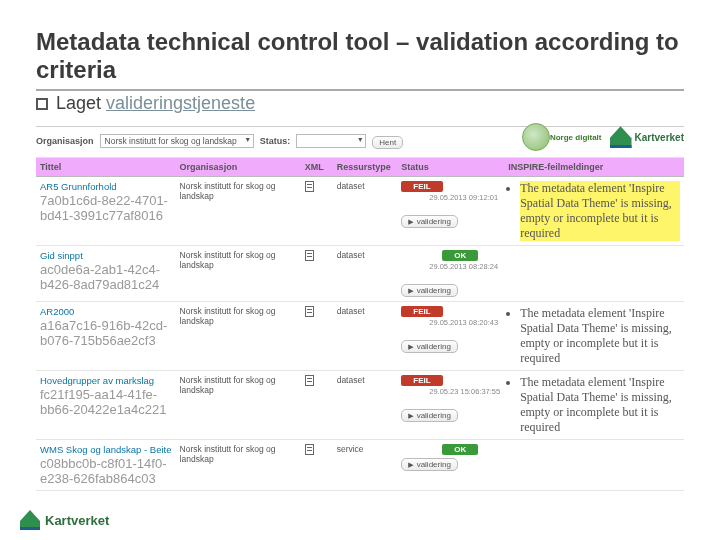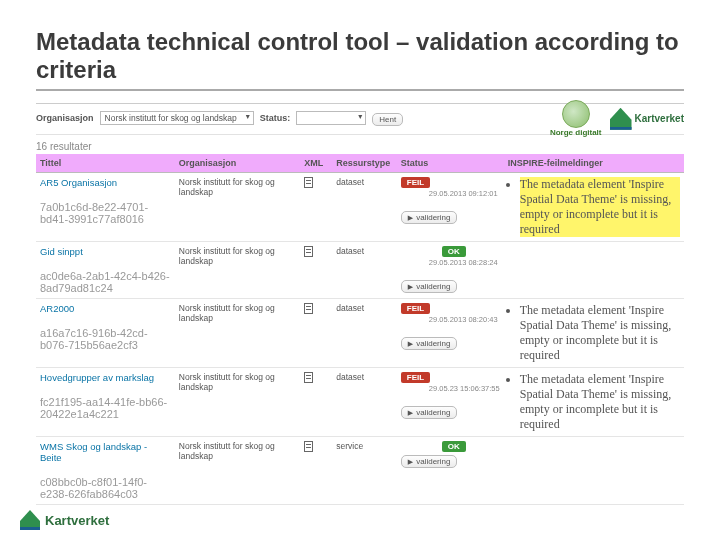--- a/index.html
+++ b/index.html
@@ -46,21 +46,21 @@
   }
   .fake-select::after {
     content: "▾"; position: absolute; right: 3px; top: 0; font-size: 8px; color: #555;
   }
   .logos {
     position: absolute; right: 0; top: -4px;
     display: flex; align-items: center; gap: 8px;
   }
   .logo-nd {
     font-size: 8px; color: #3a7a2a; font-weight: bold;
-    display: flex; flex-direction: column; align-items: center;
+    display: flex; flex-direction: row; align-items: center;
   }
   .logo-nd .globe {
     width: 28px; height: 28px; border-radius: 50%;
     background: radial-gradient(circle at 40% 40%, #cfe7c5, #8bbd6c);
     border: 1px solid #7aa95a;
   }
   .logo-kv { display: flex; align-items: center; gap: 3px; }
   .kv-mark {
     width: 22px; height: 22px;
     background: #2f8f4e; border-bottom: 3px solid #1a5f8f;
@@ -73,33 +73,33 @@
     text-align: left; font-size: 9px; font-weight: bold; color: #555;
     border-bottom: 1px solid #bbb; padding: 4px 4px;
     background: #f0abfc;
   }
   table.grid td {
     border-bottom: 1px solid #e5e5e5;
     padding: 4px 4px; vertical-align: top;
     font-size: 8.5px; color: #555;
   }
   .title-cell a { color: #0a74a6; text-decoration: none; font-size: 9.5px; }
-  .guid { color: #999; font-size: 11px; margin-top: 13px; display: block; }
+  .guid { color: #999; font-size: 13px; margin-top: 1px; display: block; }
   .doc-icon {
     width: 9px; height: 11px; border: 1px solid #666;
     display: inline-block; background: #fff; position: relative;
   }
   .doc-icon::after {
     content: ""; position: absolute; left: 1px; right: 1px; top: 2px; bottom: 2px;
     background: repeating-linear-gradient(#666, #666 1px, transparent 1px, transparent 3px);
   }
   .status-cell { white-space: nowrap; }
   .badge {
     display: inline-block; color: #fff; font-weight: bold;
-    font-size: 8px; padding: 1px 6px; border-radius: 2px;
+    font-size: 8px; padding: 1px 12px; border-radius: 2px;
   }
   .badge.feil { background: #c23a2a; }
   .badge.ok   { background: #3a9a3a; margin-left: 41px; }
   .ts { font-size: 7.5px; color: #888; margin-top: 1px; display: block; margin-left: 28px; }
   .btn {
     display: inline-flex; align-items: center; gap: 3px;
     border: 1px solid #bbb; background: linear-gradient(#fdfdfd,#ececec);
     font-size: 8px; color: #555; padding: 1px 6px; margin-top: 3px;
     border-radius: 5px; cursor: pointer;
   }
@@ -120,20 +120,26 @@
   th.col-stat  { width: 14%; }
   th.col-msg   { width: 29%; margin-top: 16px; }
 </style>
 </head>
 <body>
 
 <div class="slide">
   <h1>Metadata technical control tool – validation according to criteria</h1>
 
   <div class="bullets">
+    <div class="bullet-row">
+      <span class="bullet-sq"></span>
+      <span>
+        <span>Laget </span><a href="#" class="link">valideringstjeneste</a>
+      </span>
+    </div>
   </div>
 
   <div class="app">
     <div class="filter-bar">
       <label>Organisasjon</label>
       <div class="fake-select">
         <span>Norsk institutt for skog og landskap</span>
       </div>
       <label>Status:</label>
       <div class="fake-select" style="min-width:70px">
@@ -148,36 +154,35 @@
           <div class="globe"></div>
           <span>Norge digitalt</span>
         </div>
         <div class="logo-kv">
           <div class="kv-mark"></div>
           <span class="kv-text">Kartverket</span>
         </div>
       </div>
     </div>
 
-    <div class="results-count">16 resultater</div>
 
     <table class="grid">
       <thead>
         <tr>
           <th class="col-title">Tittel</th>
           <th class="col-org">Organisasjon</th>
           <th class="col-xml">XML</th>
           <th class="col-res">Ressurstype</th>
           <th class="col-stat">Status</th>
           <th class="col-msg">INSPIRE-feilmeldinger</th>
         </tr>
       </thead>
       <tbody id="rows">
           <tr>
-            <td class="title-cell"><a href="#">AR5 Organisasjon</a><span class="guid">7a0b1c6d-8e22-4701-bd41-3991c77af8016</span></td>
+            <td class="title-cell"><a href="#">AR5 Grunnforhold</a><span class="guid">7a0b1c6d-8e22-4701-bd41-3991c77af8016</span></td>
             <td>Norsk institutt for skog og landskap</td>
             <td><span class="doc-icon"></span></td>
             <td>dataset</td>
             <td class="status-cell"><span class="badge feil">FEIL</span><span class="ts">29.05.2013 09:12:01</span><br><span class="btn"><span class="play">▶</span>validering</span></td>
             <td class="msg-cell">
               <ul>
                 <li class="hl">The metadata element 'Inspire Spatial Data Theme' is missing, empty or incomplete but it is required</li>
               </ul>
             </td>
           </tr>

